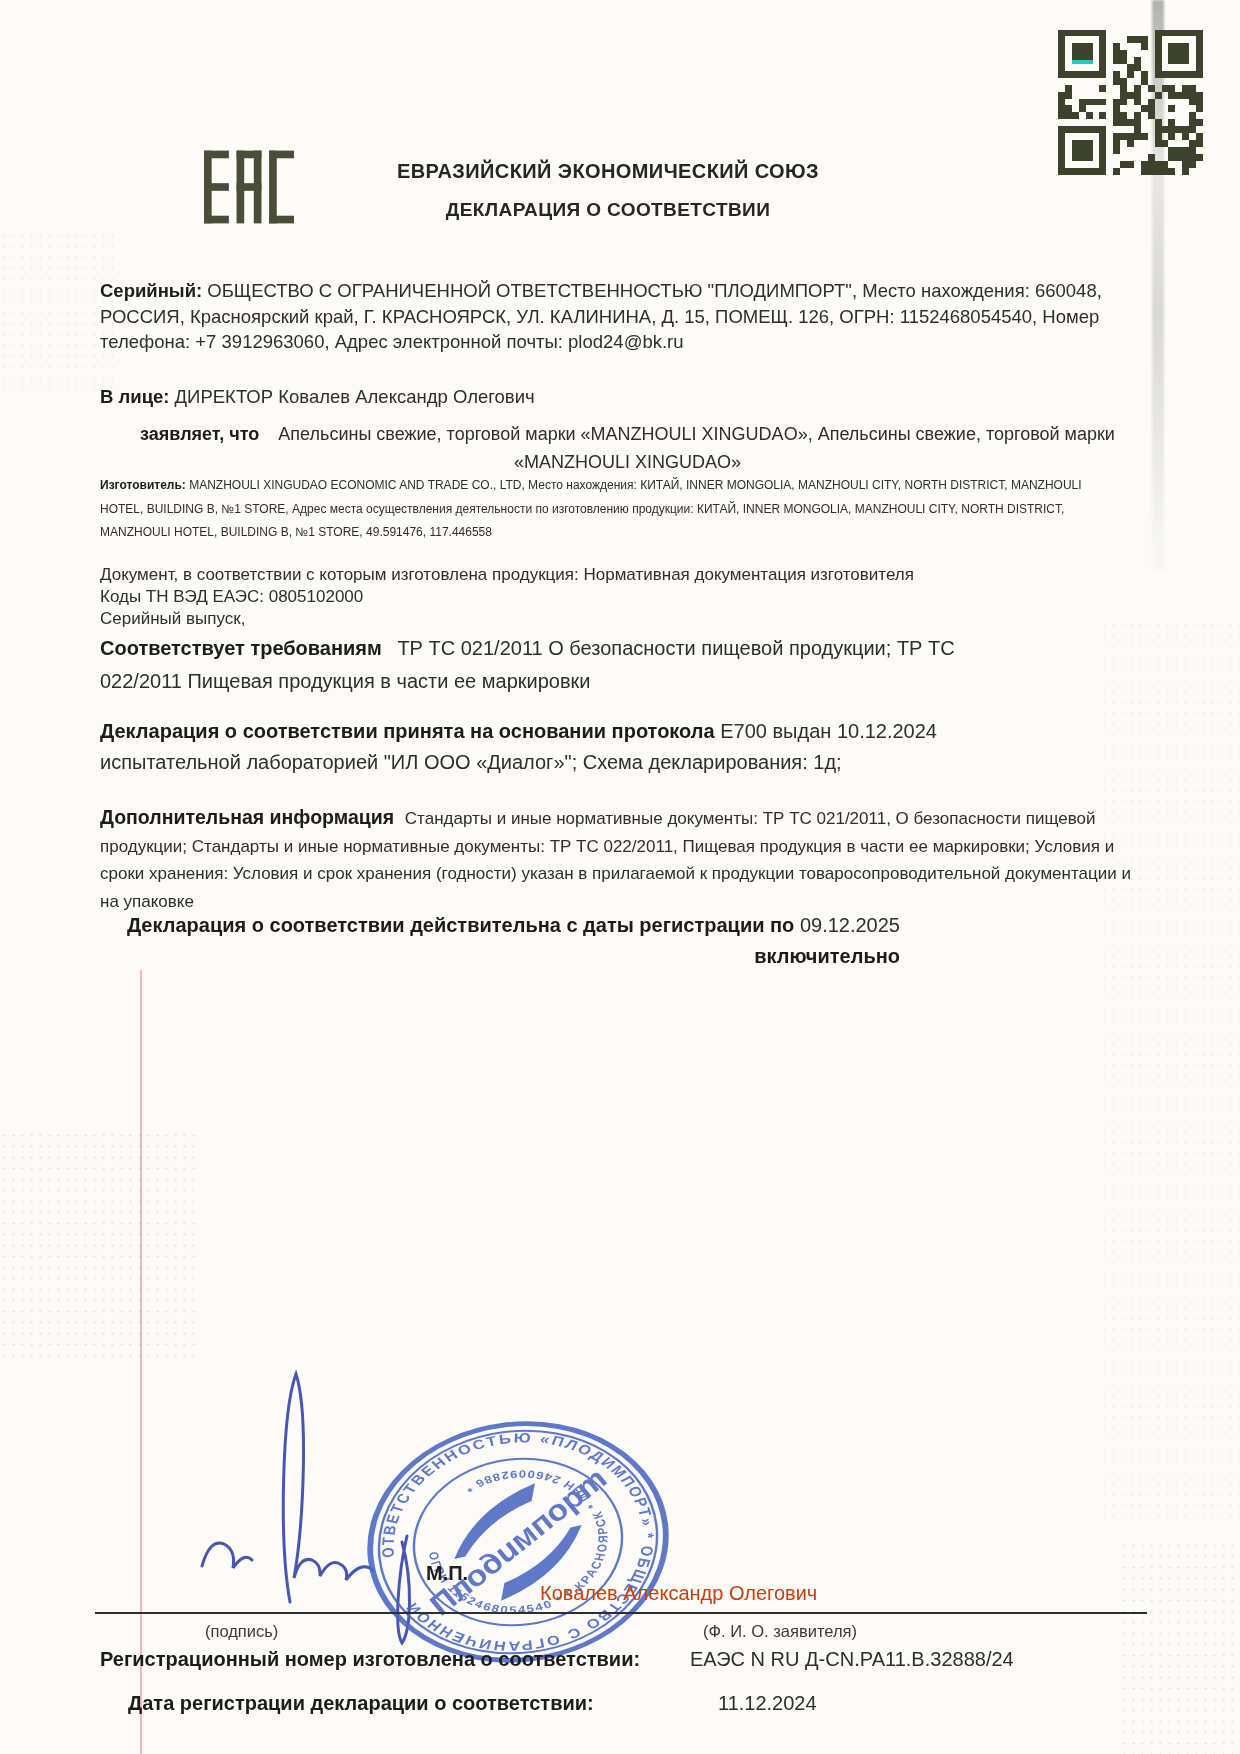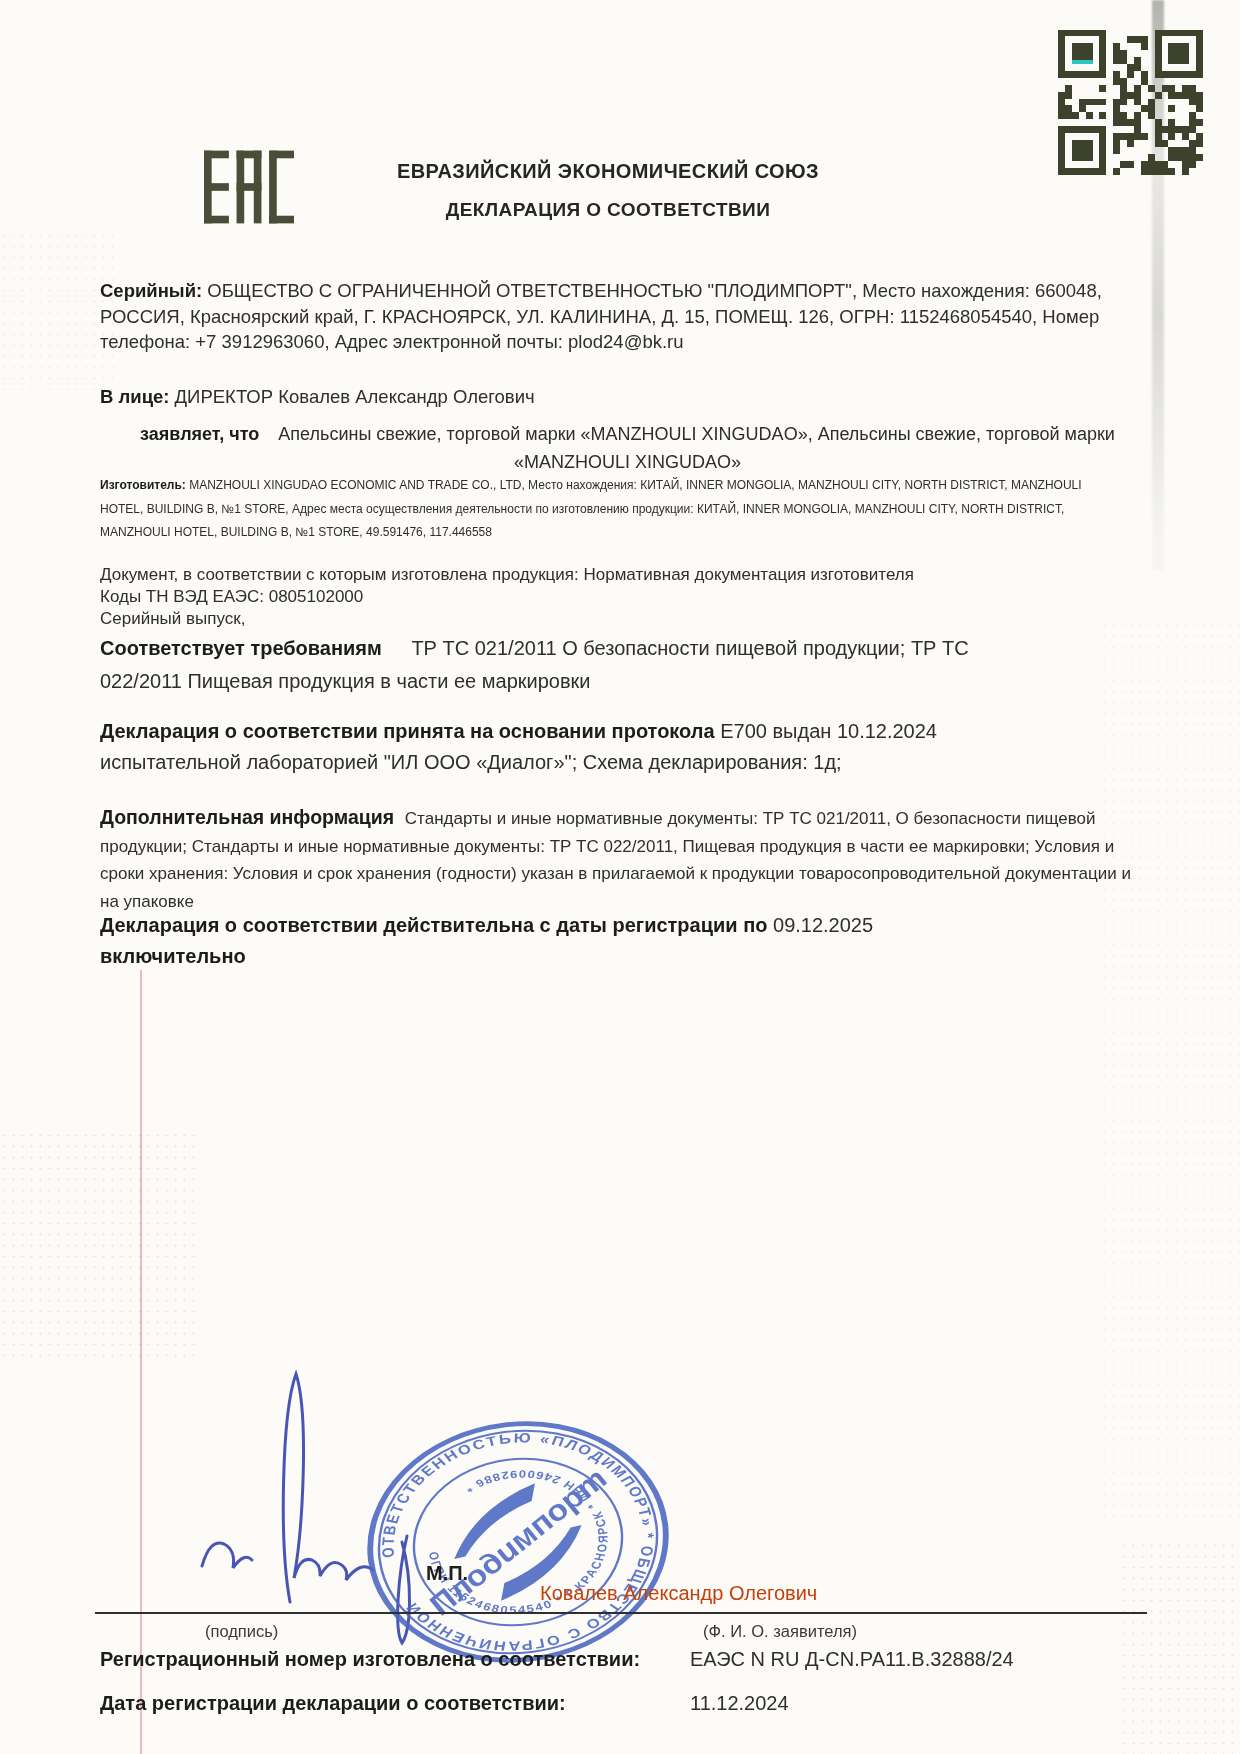--- a/index.html
+++ b/index.html
@@ -15,35 +15,35 @@
   .para b{color:#1c1c1a;}
   .p-applicant{top:278px;width:1055px;font-size:18.5px;line-height:25.5px;}
   .p-person{top:384px;width:1050px;font-size:18.5px;line-height:25px;}
   .p-declares{top:420px;width:1055px;font-size:18px;line-height:28px;text-align:center;}
   .p-declares b{margin-right:14px;}
   .p-manufacturer{top:474px;width:1005px;font-size:12px;line-height:23.5px;}
   .p-document{top:564px;width:1050px;font-size:17px;line-height:21px;}
   .p-codes{top:586px;width:1050px;font-size:17px;line-height:21px;}
   .p-serial{top:608px;width:1050px;font-size:17px;line-height:21px;}
   .p-conforms{top:632px;width:900px;font-size:20px;line-height:33px;}
-  .p-conforms b{margin-right:24px;}
+  .p-conforms b{margin-right:10px;}
   .p-basis{top:716px;width:860px;font-size:20px;line-height:31px;}
   .p-additional{top:804px;width:1045px;font-size:17px;line-height:27.5px;}
   .p-additional b{font-size:19.5px;margin-right:6px;}
-  .p-validity{top:910px;width:800px;font-size:20px;line-height:31px;}
+  .p-validity{top:910px;width:800px;font-size:20px;line-height:31px;text-align:right;}
   
   .sig-line{top:1612px;left:95px;width:1052px;height:2px;background:#2f2f2d;}
   .signer-name{top:1582px;left:540px;font-size:20px;color:#c2410c;}
   .cap{font-size:16.5px;color:#3a3a38;}
   .cap-sign{top:1622px;left:205px;}
   .cap-fio{top:1622px;left:703px;}
   .mp-label{top:1562px;left:426px;font-size:20px;font-weight:bold;color:#1e1e1c;}
   .foot-label{left:100px;font-size:20px;font-weight:bold;color:#1c1c1a;}
   .foot-value{left:690px;font-size:20px;color:#2e2e2c;}
-  .f1{top:1648px;} .f2{top:1692px;}
+  .f1{top:1648px;} .f2{top:1692px;margin-left:28px;}
   
   .pink-line{left:140px;top:970px;width:2px;height:784px;background:rgba(228,118,130,.5);}
   .gray-streak{left:1152px;top:0;width:12px;height:570px;opacity:.55;
     background:linear-gradient(180deg,rgba(75,75,66,.75),rgba(110,110,98,.25) 30%,rgba(95,95,85,.4) 55%,rgba(120,120,108,.08) 95%);
     filter:blur(1px);}
   .speckle{background-image:radial-gradient(rgba(110,110,100,.8) 1px,transparent 1.2px);
     background-size:9px 11px;opacity:.14;}
   .sp1{left:0;top:1130px;width:200px;height:230px;}
   .sp2{left:1120px;top:1540px;width:120px;height:214px;}
   .sp3{left:0;top:230px;width:120px;height:160px;opacity:.08;}

